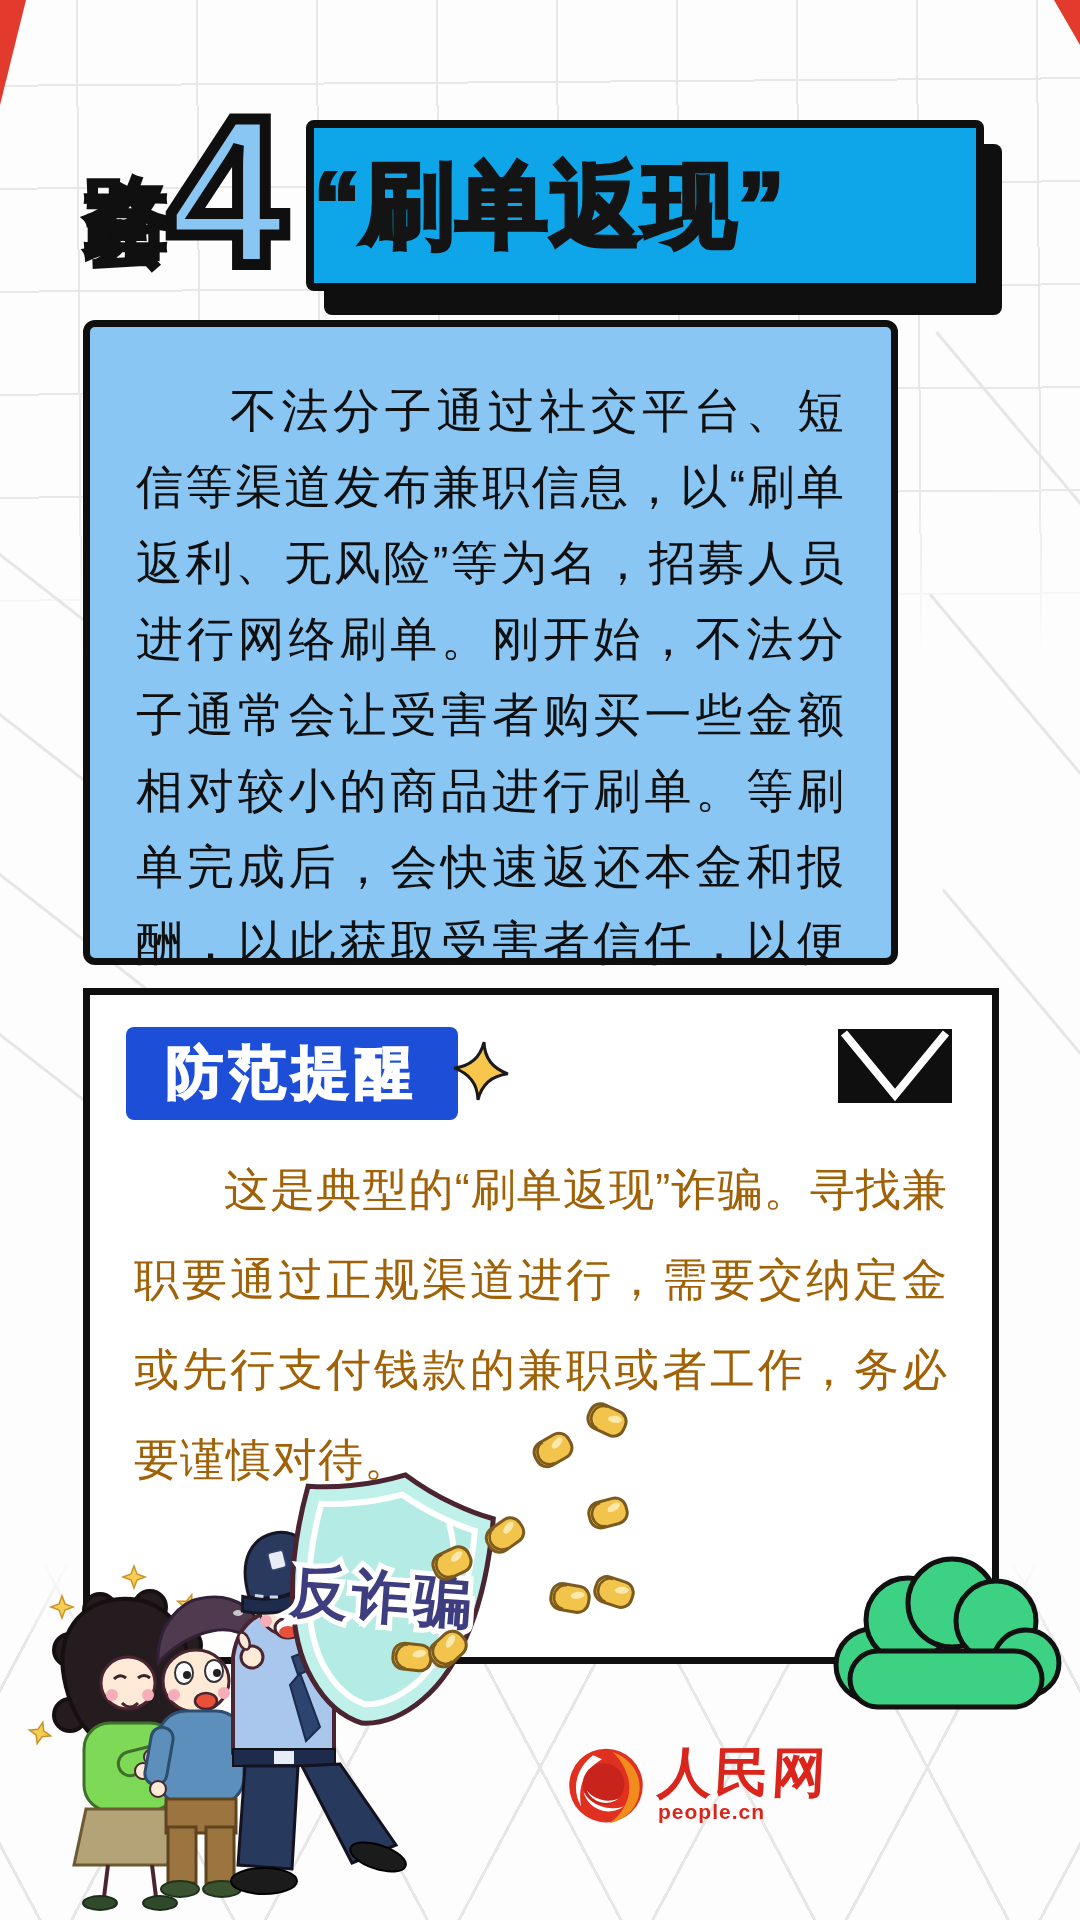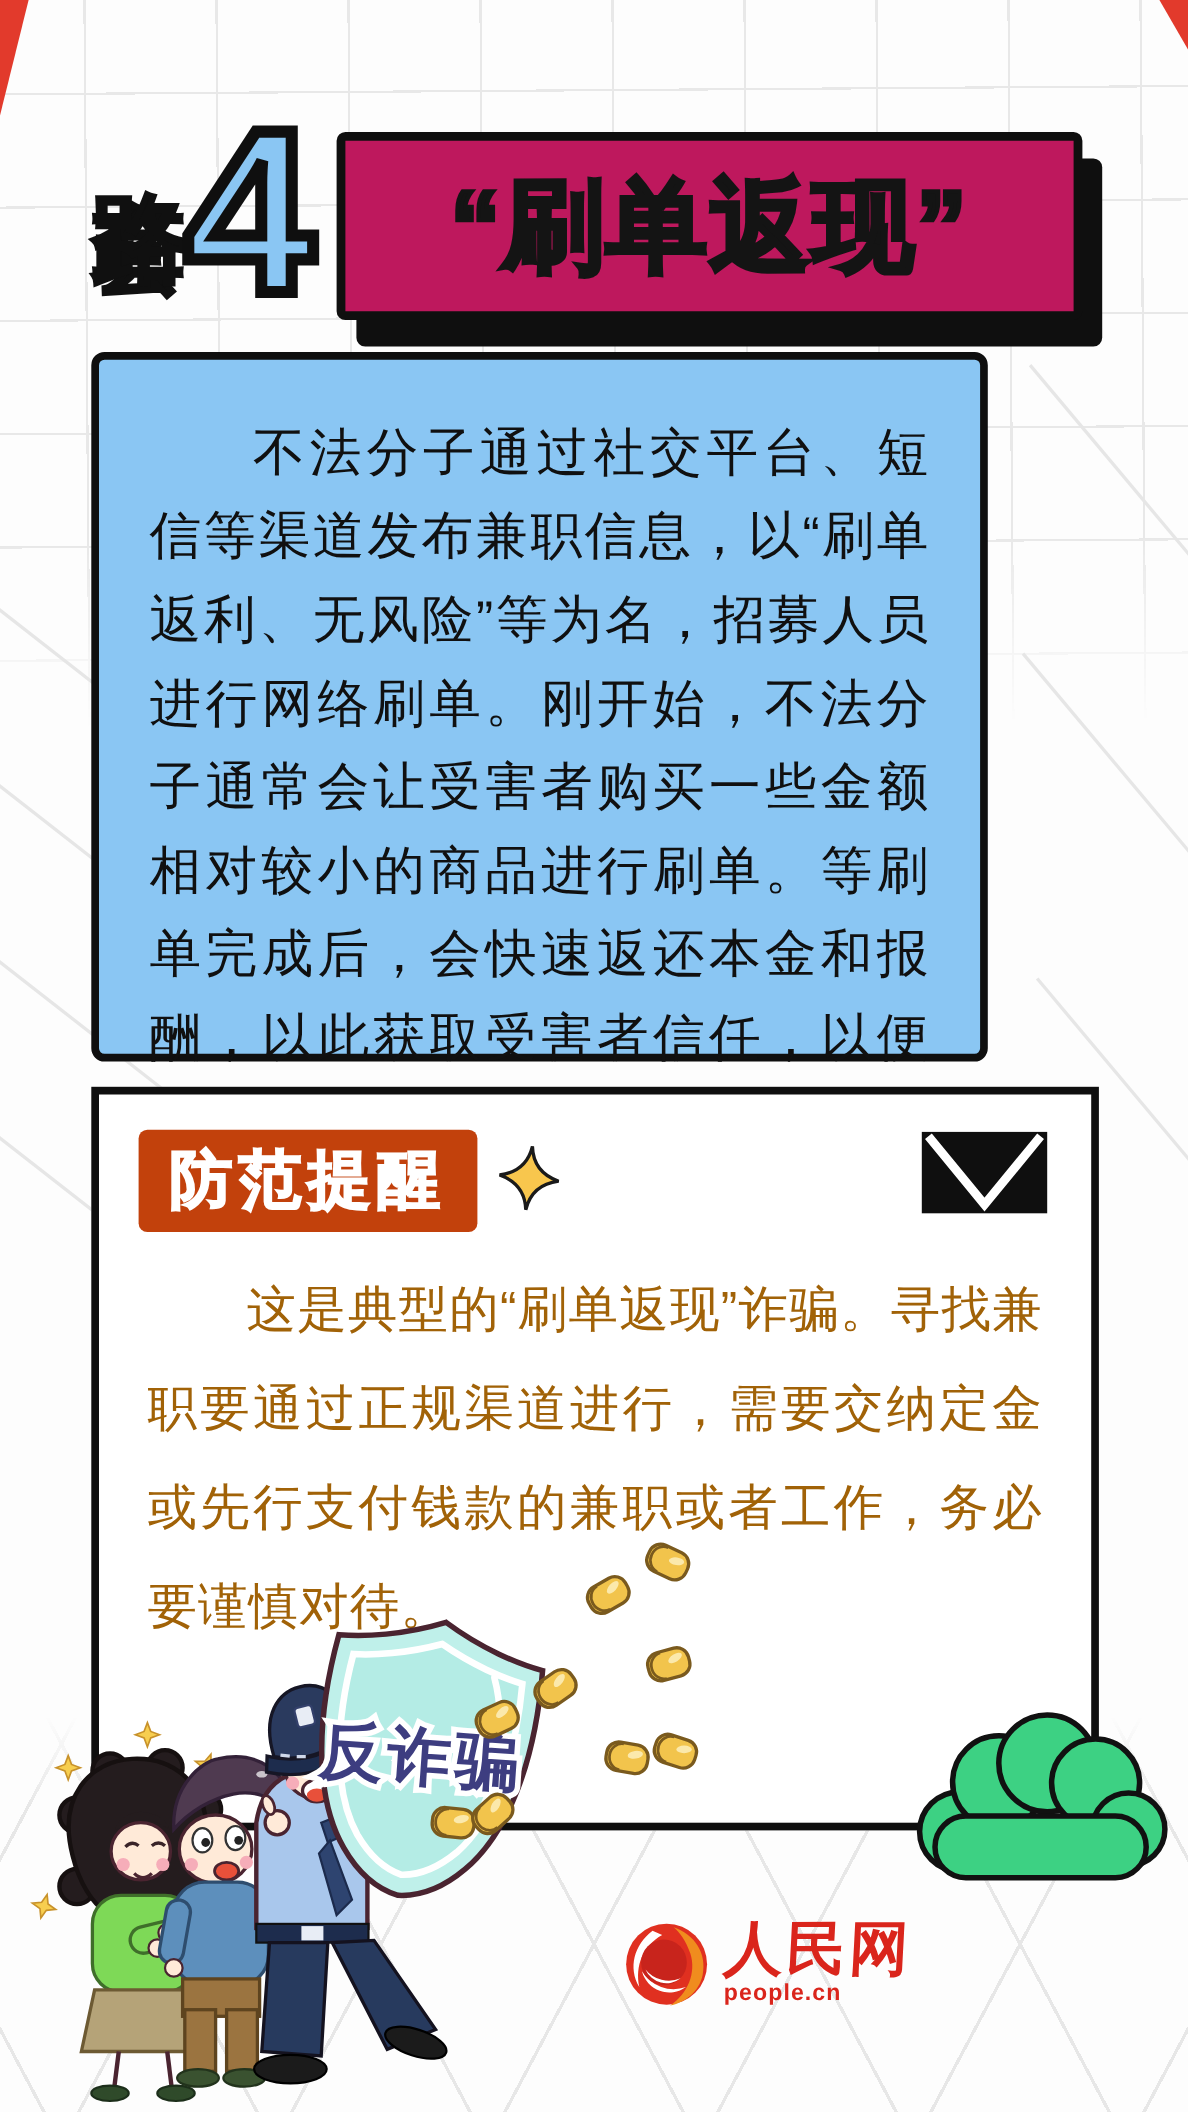--- a/index.html
+++ b/index.html
@@ -33,36 +33,36 @@
   .corner{position:absolute;z-index:1;}
   .corner.left{left:0;top:0;width:0;height:0;border-left:26px solid #e23a2c;border-bottom:105px solid transparent;}
   .corner.right{right:0;top:0;width:0;height:0;border-right:26px solid #e23a2c;border-bottom:45px solid transparent;}
 
   
   .series-label{position:absolute;left:84px;top:112px;writing-mode:vertical-rl;text-orientation:upright;
     font-size:88px;font-weight:900;color:#101010;letter-spacing:-8px;line-height:1;
     -webkit-text-stroke:3px #101010;z-index:2;}
   .series-number{position:absolute;left:168px;top:86px;font-size:212px;font-weight:900;line-height:1;
     color:#8ac6f3;-webkit-text-stroke:11px #0f0f0f;z-index:2;}
-  .title-banner{position:absolute;left:306px;top:120px;width:662px;height:155px;background:#be185d;
+  .title-banner{position:absolute;left:306px;top:120px;width:662px;height:155px;background:#0ea5e9;
     border:8px solid #0f0f0f;border-radius:8px;box-shadow:18px 24px 0 #0f0f0f;
-    display:flex;align-items:center;justify-content:center;z-index:2;}
+    display:flex;align-items:center;justify-content:flex-start;z-index:2;}
   .title-banner span{font-size:92px;font-weight:900;color:#141414;-webkit-text-stroke:4px #141414;letter-spacing:2px;}
 
   
   .desc-card{position:absolute;left:83px;top:320px;width:815px;height:645px;box-sizing:border-box;
     background:#8ac6f3;border:7px solid #0f0f0f;border-radius:12px;z-index:2;}
   .desc-card p{margin:46px 46px 0 46px;font-size:47px;line-height:76px;font-weight:500;color:#101010;
     text-align:justify;text-indent:2em;letter-spacing:1px;}
 
   
   .reminder-card{position:absolute;left:83px;top:988px;width:916px;height:676px;box-sizing:border-box;
     background:#ffffff;border:7px solid #0f0f0f;z-index:2;}
-  .reminder-tag{position:absolute;left:36px;top:32px;background:#c2410c;color:#ffffff;border-radius:8px;
-    padding:8px 28px;font-size:57px;font-weight:900;letter-spacing:6px;-webkit-text-stroke:2px #ffffff;}
+  .reminder-tag{position:absolute;left:36px;top:32px;background:#1d4ed8;color:#ffffff;border-radius:8px;
+    padding:8px 40px;font-size:57px;font-weight:900;letter-spacing:6px;-webkit-text-stroke:2px #ffffff;}
   .sparkle{position:absolute;left:362px;top:46px;width:58px;height:60px;}
   .envelope{position:absolute;right:40px;top:34px;width:114px;height:74px;background:#0f0f0f;}
   .envelope svg{display:block;width:114px;height:74px;}
   .reminder-card p{margin:150px 44px 0 44px;font-size:45px;line-height:90px;font-weight:500;color:#a16207;
     text-align:justify;text-indent:2em;letter-spacing:1px;}
 
   
   .illustration{position:absolute;left:0;top:1395px;width:1080px;height:525px;z-index:3;}
 
   

